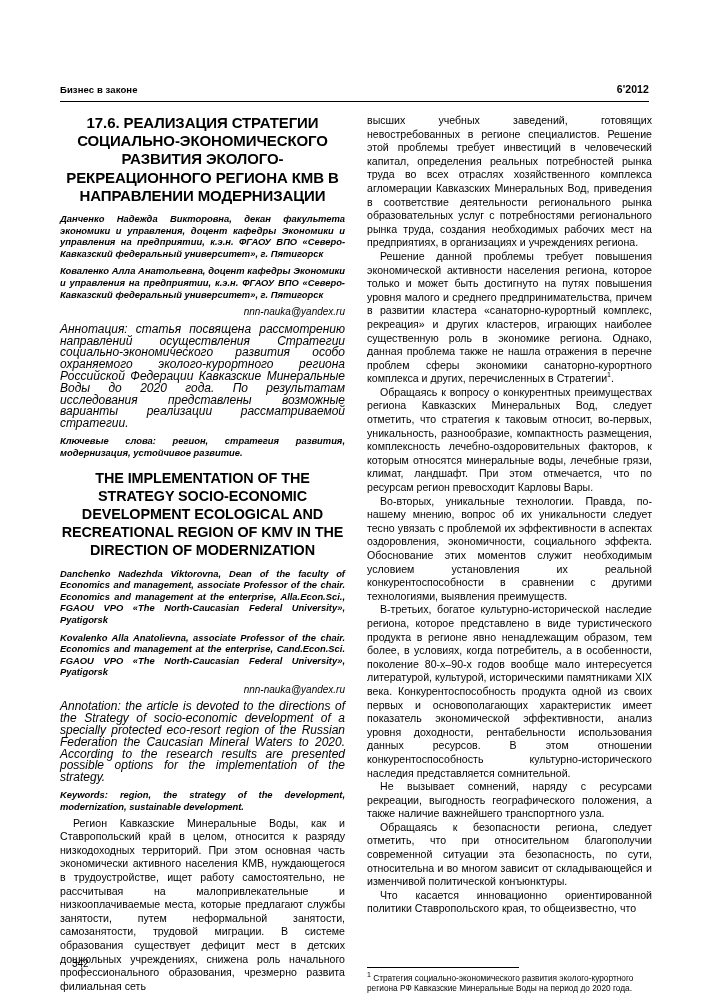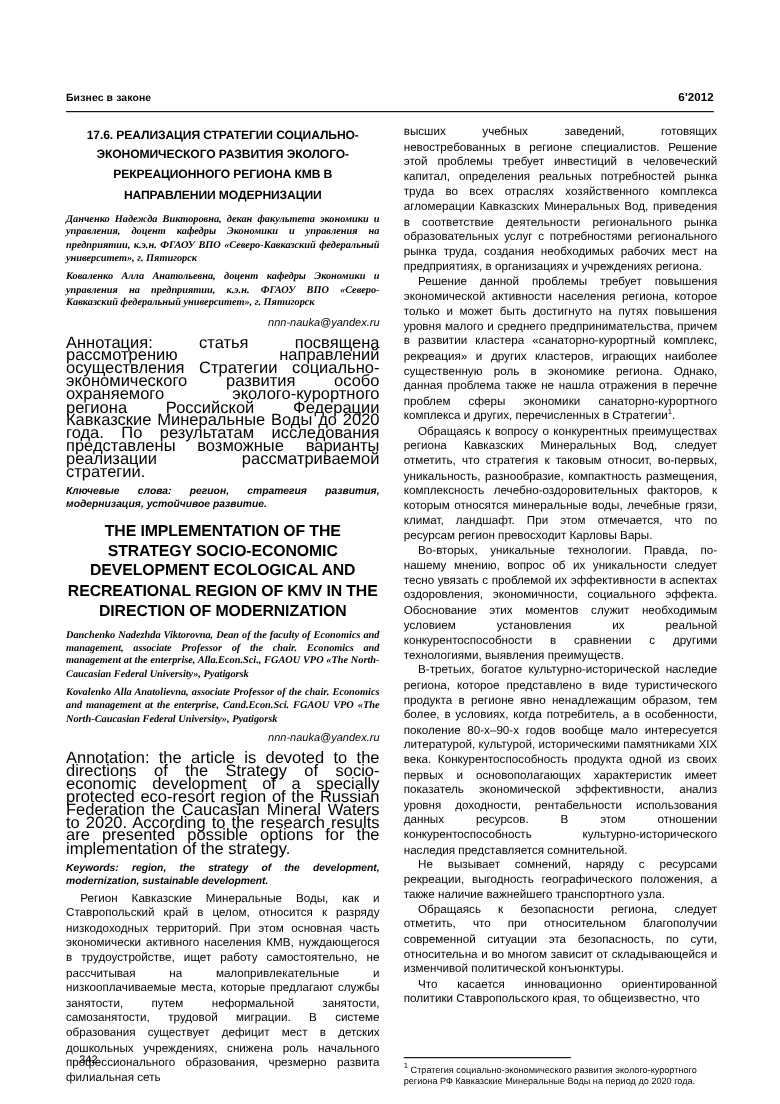--- a/index.html
+++ b/index.html
@@ -46,21 +46,21 @@
     display: flex;
     gap: 22px;
   }
   .col {
     width: 285px;
     flex: 0 0 285px;
     position: relative;
   }
   
   h1.title {
-    font-size: 11px;
+    font-size: 15px;
     line-height: 18.2px;
     font-weight: bold;
     text-align: center;
     margin: 0 0 8px 0;
     letter-spacing: -0.1px;
   }
   h2.title-en {
     font-size: 14.4px;
     line-height: 18.2px;
     font-weight: bold;
@@ -70,34 +70,34 @@
   }
   
   p.author {
     font-size: 9.4px;
     line-height: 11.6px;
     font-style: italic;
     font-weight: bold;
     text-align: justify;
     text-align-last: left;
     margin: 0 0 6px 0;
-    font-family: Liberation Serif, serif;
   }
   p.email {
     font-size: 10px;
     line-height: 11.6px;
     font-style: italic;
     font-weight: normal;
     text-align: right;
     margin: 2px 0 6px 0;
   }
   
   p.abstract {
-    font-size: 15px;
+    font-size: 12px;
     line-height: 11.8px;
+    font-style: italic;
     text-align: justify;
     text-align-last: left;
     margin: 0 0 5px 0;
   }
   p.keywords {
     font-size: 9.4px;
     line-height: 11.8px;
     font-style: italic;
     font-weight: bold;
     text-align: justify;

